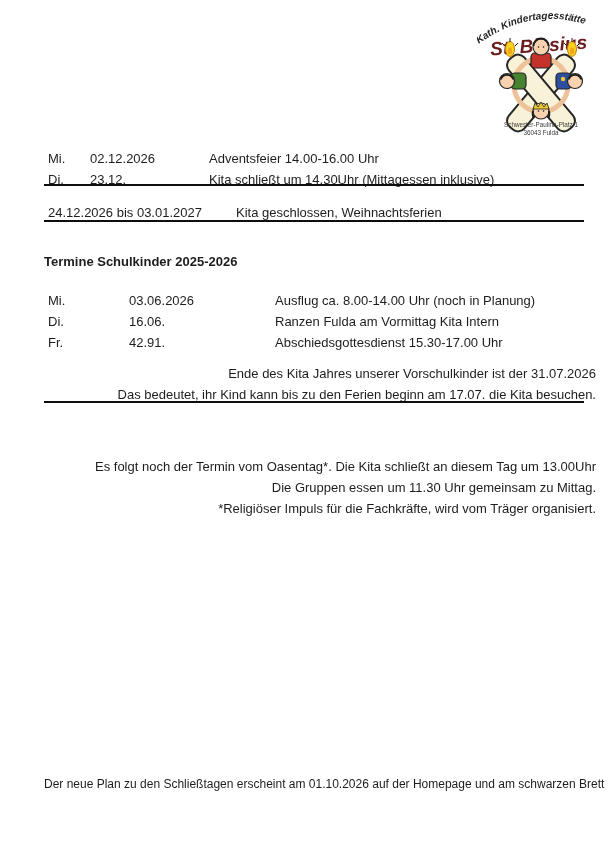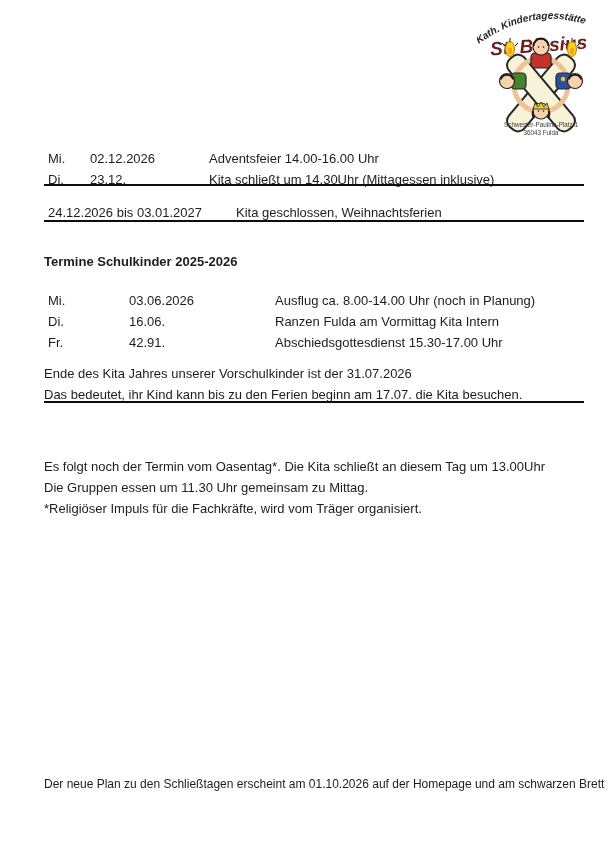--- a/index.html
+++ b/index.html
@@ -16,21 +16,21 @@
   .c-day{left:0;}
   .t1 .c-date{left:42px;}
   .t1 .c-desc{left:161px;}
   .t2 .c-date{left:81px;}
   .t2 .c-desc{left:201px;margin-left:26px;}
   .closure .c-range{left:0;}
   .closure .c-desc{left:188px;text-align:center;}
   .rule{position:absolute;left:44px;width:540px;height:2px;background:#0d0d0d;}
   .heading{position:absolute;left:44px;top:251px;font-size:13px;font-weight:bold;line-height:21px;white-space:nowrap;}
   .para{position:absolute;left:44px;width:552px;font-size:13px;line-height:21px;}
-  .para div{white-space:nowrap;}
+  .para div{white-space:nowrap;text-align:right;}
   .footer-note{position:absolute;left:44px;top:777px;width:552px;font-size:12px;line-height:14px;white-space:nowrap;}
   .logo{position:absolute;left:477px;top:5px;width:128px;height:134px;}
 </style>
 </head>
 <body>
 
 <div class="page">
 
   <div class="logo">
     <svg width="128" height="134" viewBox="0 0 128 134" xmlns="http://www.w3.org/2000/svg">

